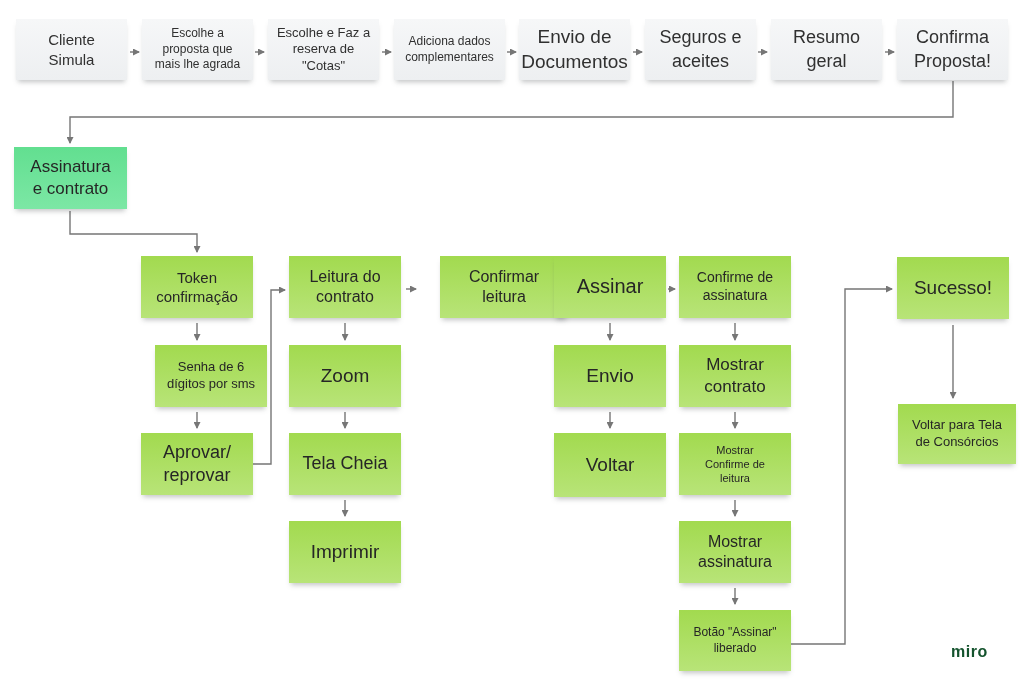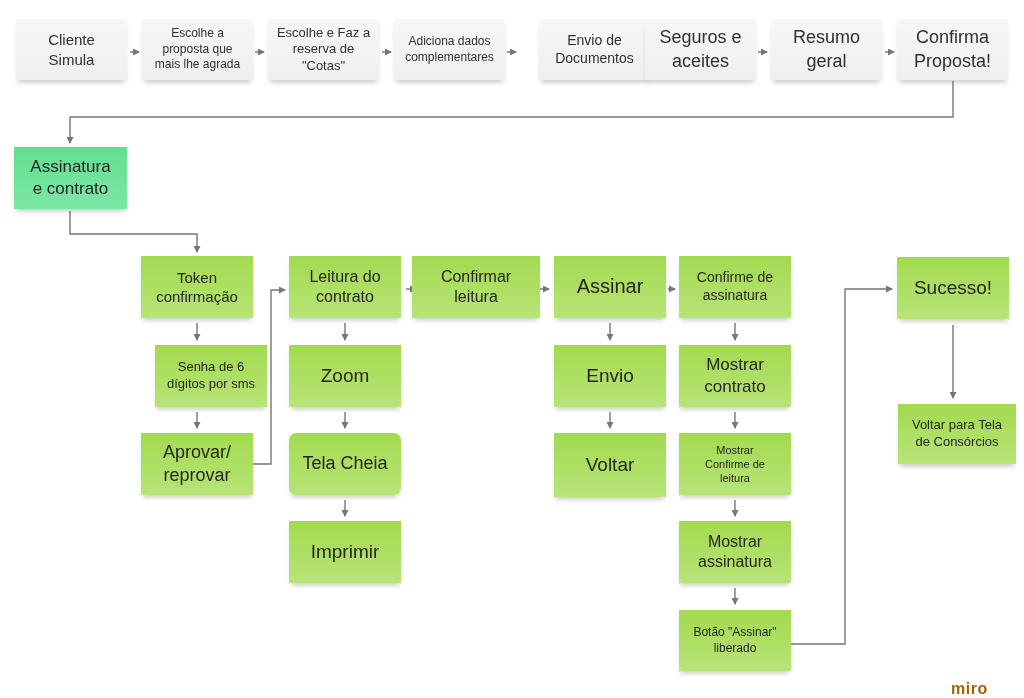--- a/index.html
+++ b/index.html
@@ -14,21 +14,21 @@
     position:absolute;display:flex;align-items:center;justify-content:center;
     text-align:center;box-sizing:border-box;padding:2px 4px;
     line-height:1.28;color:#262626;white-space:pre-line;
     box-shadow:0 4px 5px -2px rgba(80,85,90,0.35);
   }
   .note.gray{background:linear-gradient(180deg,#f6f7f8 0%,#edeff1 100%);color:#303030;}
   .note.green{background:linear-gradient(180deg,#a2da4f 0%,#b8e478 100%);}
   .note.emerald{background:linear-gradient(180deg,#62df90 0%,#7ce7a5 100%);}
   #watermark{
     position:absolute;left:951px;top:643px;font-size:16px;font-weight:600;
-    color:#a16207;letter-spacing:0.5px;margin-top:37px;
+    color:#14532d;letter-spacing:0.5px;
   }
 </style>
 </head>
 <body>
 
 <div id="board">
   <svg id="connector-layer" width="1024" height="698" viewBox="0 0 1024 698" xmlns="http://www.w3.org/2000/svg">
     <defs>
       <marker id="arrow" markerUnits="userSpaceOnUse" markerWidth="7" markerHeight="7" refX="6" refY="3.5" orient="auto">
         <path d="M0,0 L7,3.5 L0,7 Z" fill="#767676"></path>
@@ -65,42 +65,42 @@
       <div class="note gray" style="left: 16px; top: 19px; width: 111px; height: 61px; font-size: 15px;"><span>Cliente
 Simula</span></div>
       <div class="note gray" style="left: 142px; top: 19px; width: 111px; height: 61px; font-size: 12px;"><span>Escolhe a
 proposta que
 mais lhe agrada</span></div>
       <div class="note gray" style="left: 268px; top: 19px; width: 111px; height: 61px; font-size: 13px;"><span>Escolhe e Faz a
 reserva de
 "Cotas"</span></div>
       <div class="note gray" style="left: 394px; top: 19px; width: 111px; height: 61px; font-size: 12px;"><span>Adiciona dados
 complementares</span></div>
-      <div class="note gray" style="left: 519px; top: 19px; width: 111px; height: 61px; font-size: 14px; margin-left: 20px;"><span>Envio de
+      <div class="note gray" style="left: 519px; top: 19px; width: 111px; height: 61px; font-size: 19px;"><span>Envio de
 Documentos</span></div>
       <div class="note gray" style="left: 645px; top: 19px; width: 111px; height: 61px; font-size: 18px;"><span>Seguros e
 aceites</span></div>
       <div class="note gray" style="left: 771px; top: 19px; width: 111px; height: 61px; font-size: 18px;"><span>Resumo
 geral</span></div>
       <div class="note gray" style="left: 897px; top: 19px; width: 111px; height: 61px; font-size: 18px;"><span>Confirma
 Proposta!</span></div>
       <div class="note emerald" style="left: 14px; top: 147px; width: 113px; height: 62px; font-size: 17px;"><span>Assinatura
 e contrato</span></div>
       <div class="note green" style="left: 141px; top: 256px; width: 112px; height: 62px; font-size: 15px;"><span>Token
 confirmação</span></div>
       <div class="note green" style="left: 141px; top: 345px; width: 112px; height: 62px; font-size: 13px; margin-left: 14px;"><span>Senha de 6
 dígitos por sms</span></div>
       <div class="note green" style="left: 141px; top: 433px; width: 112px; height: 62px; font-size: 18px;"><span>Aprovar/
 reprovar</span></div>
       <div class="note green" style="left: 289px; top: 256px; width: 112px; height: 62px; font-size: 16px;"><span>Leitura do
 contrato</span></div>
       <div class="note green" style="left: 289px; top: 345px; width: 112px; height: 62px; font-size: 19px;"><span>Zoom</span></div>
-      <div class="note green" style="left: 289px; top: 433px; width: 112px; height: 62px; font-size: 18px; border-radius: 7px;"><span>Tela Cheia</span></div>
+      <div class="note green" style="left: 289px; top: 433px; width: 112px; height: 62px; font-size: 18px;"><span>Tela Cheia</span></div>
       <div class="note green" style="left: 289px; top: 521px; width: 112px; height: 62px; font-size: 19px;"><span>Imprimir</span></div>
-      <div class="note green" style="left: 412px; top: 256px; width: 128px; height: 62px; font-size: 16px;"><span>Confirmar
+      <div class="note green" style="left: 440px; top: 256px; width: 128px; height: 62px; font-size: 16px;"><span>Confirmar
 leitura</span></div>
       <div class="note green" style="left: 554px; top: 256px; width: 112px; height: 62px; font-size: 20px;"><span>Assinar</span></div>
       <div class="note green" style="left: 554px; top: 345px; width: 112px; height: 62px; font-size: 19px;"><span>Envio</span></div>
       <div class="note green" style="left: 554px; top: 433px; width: 112px; height: 64px; font-size: 19px;"><span>Voltar</span></div>
       <div class="note green" style="left: 679px; top: 256px; width: 112px; height: 62px; font-size: 14px;"><span>Confirme de
 assinatura</span></div>
       <div class="note green" style="left: 679px; top: 345px; width: 112px; height: 62px; font-size: 17px;"><span>Mostrar
 contrato</span></div>
       <div class="note green" style="left: 679px; top: 433px; width: 112px; height: 62px; font-size: 11px;"><span>Mostrar
 Confirme de

